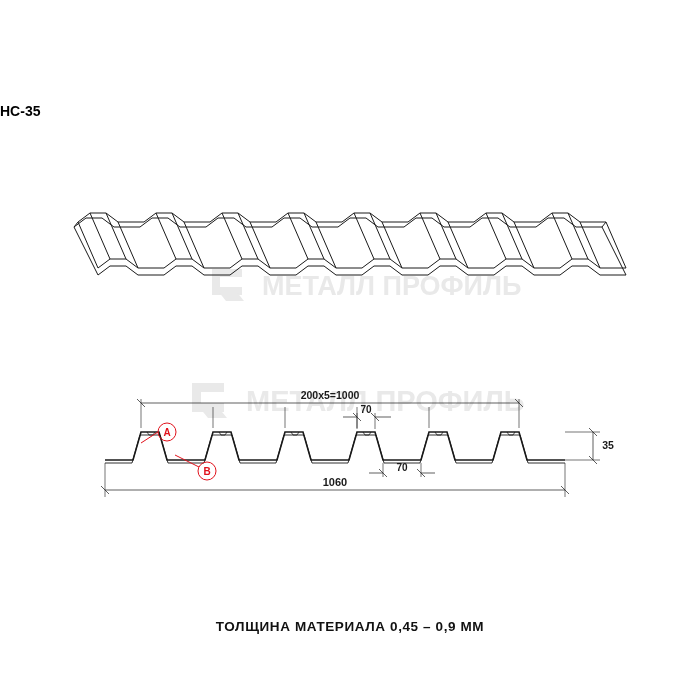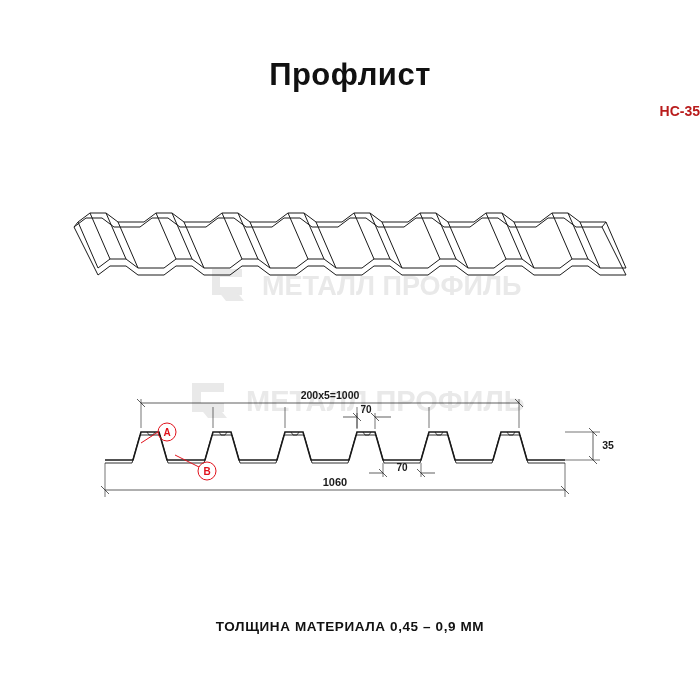--- a/index.html
+++ b/index.html
@@ -28,24 +28,24 @@
     font-size: 31px;
     font-weight: bold;
     letter-spacing: 0.5px;
     color: #111111;
   }
   .subtitle {
     position: absolute;
     top: 103px;
     left: 0;
     width: 700px;
-    text-align: right;
+    text-align: left;
     font-size: 14px;
     font-weight: bold;
-    color: #b91c1c;
+    color: #000000;
   }
   .footer {
     position: absolute;
     top: 619px;
     left: 0;
     width: 700px;
     text-align: center;
     font-size: 13.5px;
     font-weight: bold;
     letter-spacing: 0.6px;
@@ -79,21 +79,20 @@
     top: 365px;
   }
   svg { display: block; overflow: visible; }
   text { font-family: "Liberation Sans", sans-serif; }
 </style>
 </head>
 <body>
 
 <div class="page">
 
-  <div class="title">Профлист</div>
   <div class="subtitle">НС-35</div>
 
   <div class="wm wm-1">
     <svg width="290" height="70" viewBox="0 0 290 70">
       <g fill="#e9e9e9">
         <path d="M2 14 h30 v8 h-22 v10 h22 v8 h-30 z"></path>
         <path d="M8 36 h18 l8 10 h-18 z"></path>
       </g>
       <text x="52" y="40" font-size="27" font-weight="bold" fill="#e9e9e9">МЕТАЛЛ ПРОФИЛЬ</text>
     </svg>

